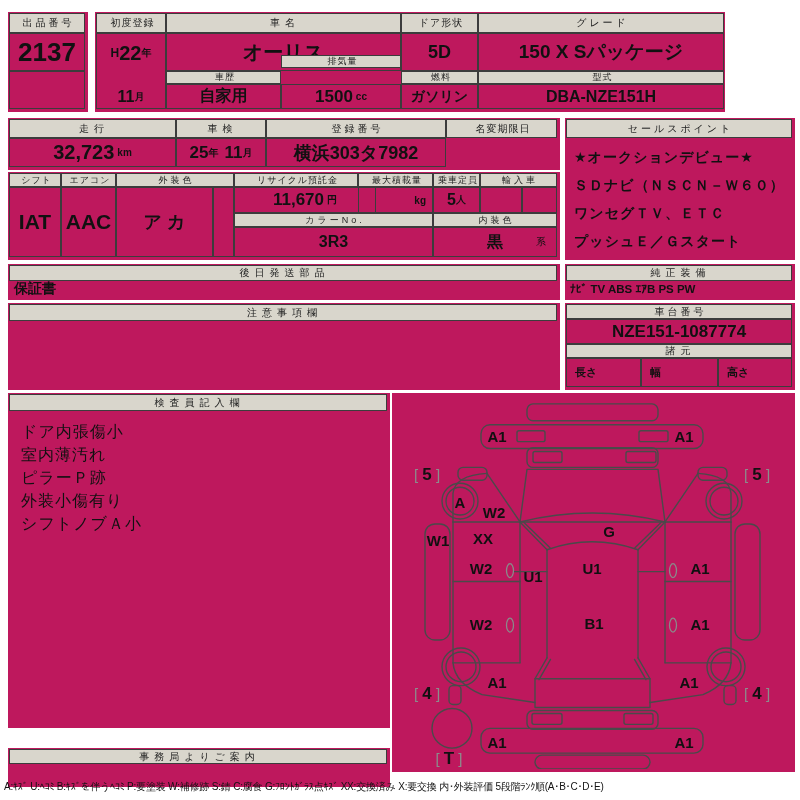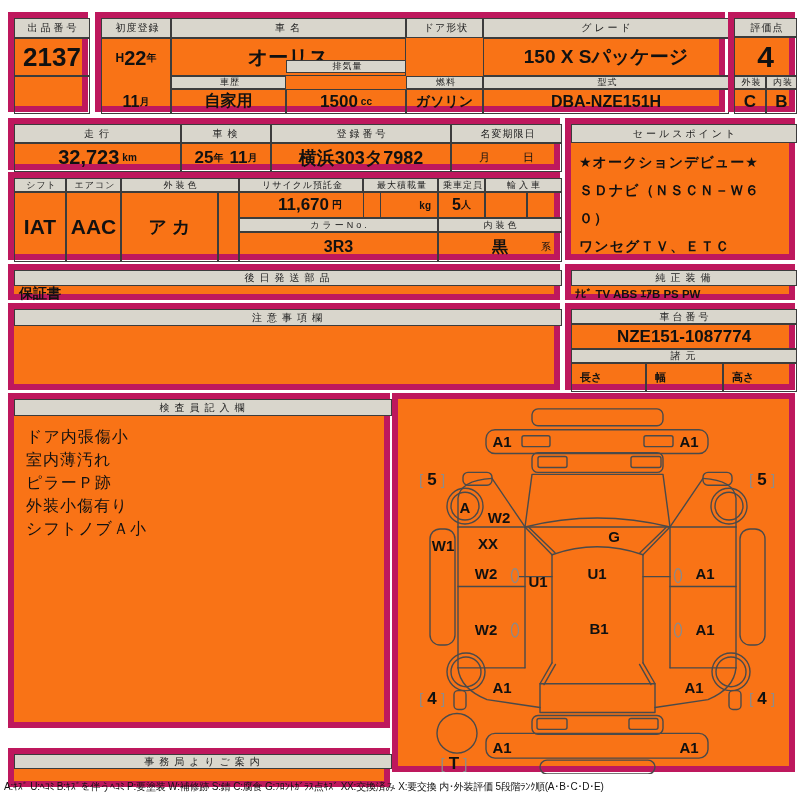--- a/index.html
+++ b/index.html
@@ -1,18 +1,18 @@
 <!DOCTYPE html>
 <html><head>
 <meta charset="utf-8">
 <style>
   *{box-sizing:border-box;margin:0;padding:0}
   body{margin:0;background:#ffffff;font-family:"Liberation Sans","DejaVu Sans",sans-serif;color:#111}
   #sheet{position:relative;width:800px;height:800px;background:#fff;overflow:hidden}
-  .box{position:absolute;border:6px solid #be185d;background:#f97316}
+  .box{position:absolute;border:1px solid #be185d;background:#be185d}
   .cell{position:absolute;border:1px solid #3c3c3c;display:flex;align-items:center;justify-content:center;overflow:hidden;white-space:nowrap}
   .nob{border:none}
   .hdr{background:#d9d6cc;font-size:10px;letter-spacing:3px;padding-left:3px;color:#222}
   .hdr.tight{letter-spacing:1px}
   .hdr.wide{letter-spacing:5px}
   .val{font-weight:bold;font-size:16px}
   .left{justify-content:flex-start}
   .unit{font-size:10px;font-weight:bold;margin-left:3px}
   .suf{font-size:10px;font-weight:bold}
   .notes{position:absolute;left:12px;top:26px;font-size:16px;line-height:23px;font-weight:400;letter-spacing:1px}
@@ -47,62 +47,54 @@
           <span class="suf">年</span>
       </div>
       <div style="position:absolute;left:0;top:50px;width:100%;height:26px;display:flex;align-items:center;justify-content:center;font-weight:bold">
         <span style="font-size:16px">11</span>
           <span class="suf">月</span>
       </div>
     </div>
     <div class="cell hdr wide" style="left:70px;top:0;width:235px;height:20px">車名</div>
     <div class="cell val" style="left:70px;top:20px;width:235px;height:38px;font-size:20px">オーリス</div>
     <div class="cell hdr tight" style="left:305px;top:0;width:77px;height:20px">ドア形状</div>
+    <div class="cell val" style="left:305px;top:20px;width:77px;height:38px;font-size:18px">5D</div>
     <div class="cell hdr" style="left:382px;top:0;width:246px;height:20px">グレード</div>
     <div class="cell val" style="left:382px;top:20px;width:246px;height:38px;font-size:19px">150 X Sパッケージ</div>
     <div class="cell hdr tight" style="left:70px;top:58px;width:115px;height:13px;font-size:9px">車歴</div>
     <div class="cell hdr tight" style="left:185px;top:42px;width:120px;height:13px;font-size:9px">排気量</div>
     <div class="cell hdr tight" style="left:305px;top:58px;width:77px;height:13px;font-size:9px">燃料</div>
     <div class="cell hdr tight" style="left:382px;top:58px;width:246px;height:13px;font-size:9px">型式</div>
     <div class="cell val" style="left:70px;top:71px;width:115px;height:25px">自家用</div>
     <div class="cell val" style="left:185px;top:71px;width:120px;height:25px;font-size:17px">
         <span>1500</span>
         <span class="unit">cc</span>
       </div>
     <div class="cell val" style="left:305px;top:71px;width:77px;height:25px;font-size:14px">ガソリン</div>
     <div class="cell val" style="left:382px;top:71px;width:246px;height:25px">DBA-NZE151H</div>
   </div>
 
-  <div class="box" style="left:728px;top:12px;width:67px;height:100px">
-    <div class="cell hdr tight" style="left:0;top:0;width:63px;height:19px">評価点</div>
-    <div class="cell val" style="left:0;top:19px;width:63px;height:39px;font-size:30px">4</div>
-    <div class="cell hdr tight" style="left:0;top:58px;width:32px;height:13px;font-size:9px">外装</div>
-    <div class="cell hdr tight" style="left:32px;top:58px;width:31px;height:13px;font-size:9px">内装</div>
-    <div class="cell val" style="left:0;top:71px;width:32px;height:25px;font-size:17px">C</div>
-    <div class="cell val" style="left:32px;top:71px;width:31px;height:25px;font-size:17px">B</div>
-  </div>
 
   <div class="box" style="left:8px;top:118px;width:552px;height:52px">
     <div class="cell hdr wide" style="left:0;top:0;width:167px;height:19px">走行</div>
     <div class="cell val" style="left:0;top:19px;width:167px;height:29px;font-size:20px">
         <span>32,723</span>
         <span class="unit">km</span>
       </div>
     <div class="cell hdr wide" style="left:167px;top:0;width:90px;height:19px">車検</div>
     <div class="cell val" style="left:167px;top:19px;width:90px;height:29px;font-size:17px">
         <span>25</span>
         <span class="suf">年</span>
         <span style="width:6px"></span>
         <span>11</span>
         <span class="suf">月</span>
       </div>
     <div class="cell hdr" style="left:257px;top:0;width:180px;height:19px">登録番号</div>
     <div class="cell val" style="left:257px;top:19px;width:180px;height:29px;font-size:18px">横浜303タ7982</div>
     <div class="cell hdr tight" style="left:437px;top:0;width:111px;height:19px">名変期限日</div>
-    <div class="cell" style="left:437px;top:19px;width:111px;height:29px;font-size:11px">月　　　日</div>
   </div>
 
   <div class="box" style="left:8px;top:172px;width:552px;height:88px">
     <div class="cell hdr tight" style="left:0;top:0;width:52px;height:14px;font-size:9px">シフト</div>
     <div class="cell hdr tight" style="left:52px;top:0;width:55px;height:14px;font-size:9px">エアコン</div>
     <div class="cell hdr" style="left:107px;top:0;width:118px;height:14px;font-size:9px">外装色</div>
     <div class="cell hdr tight" style="left:225px;top:0;width:124px;height:14px;font-size:9px">リサイクル預託金</div>
     <div class="cell hdr tight" style="left:349px;top:0;width:75px;height:14px;font-size:9px">最大積載量</div>
     <div class="cell hdr tight" style="left:424px;top:0;width:47px;height:14px;font-size:9px">乗車定員</div>
     <div class="cell hdr" style="left:471px;top:0;width:77px;height:14px;font-size:9px">輸入車</div>

